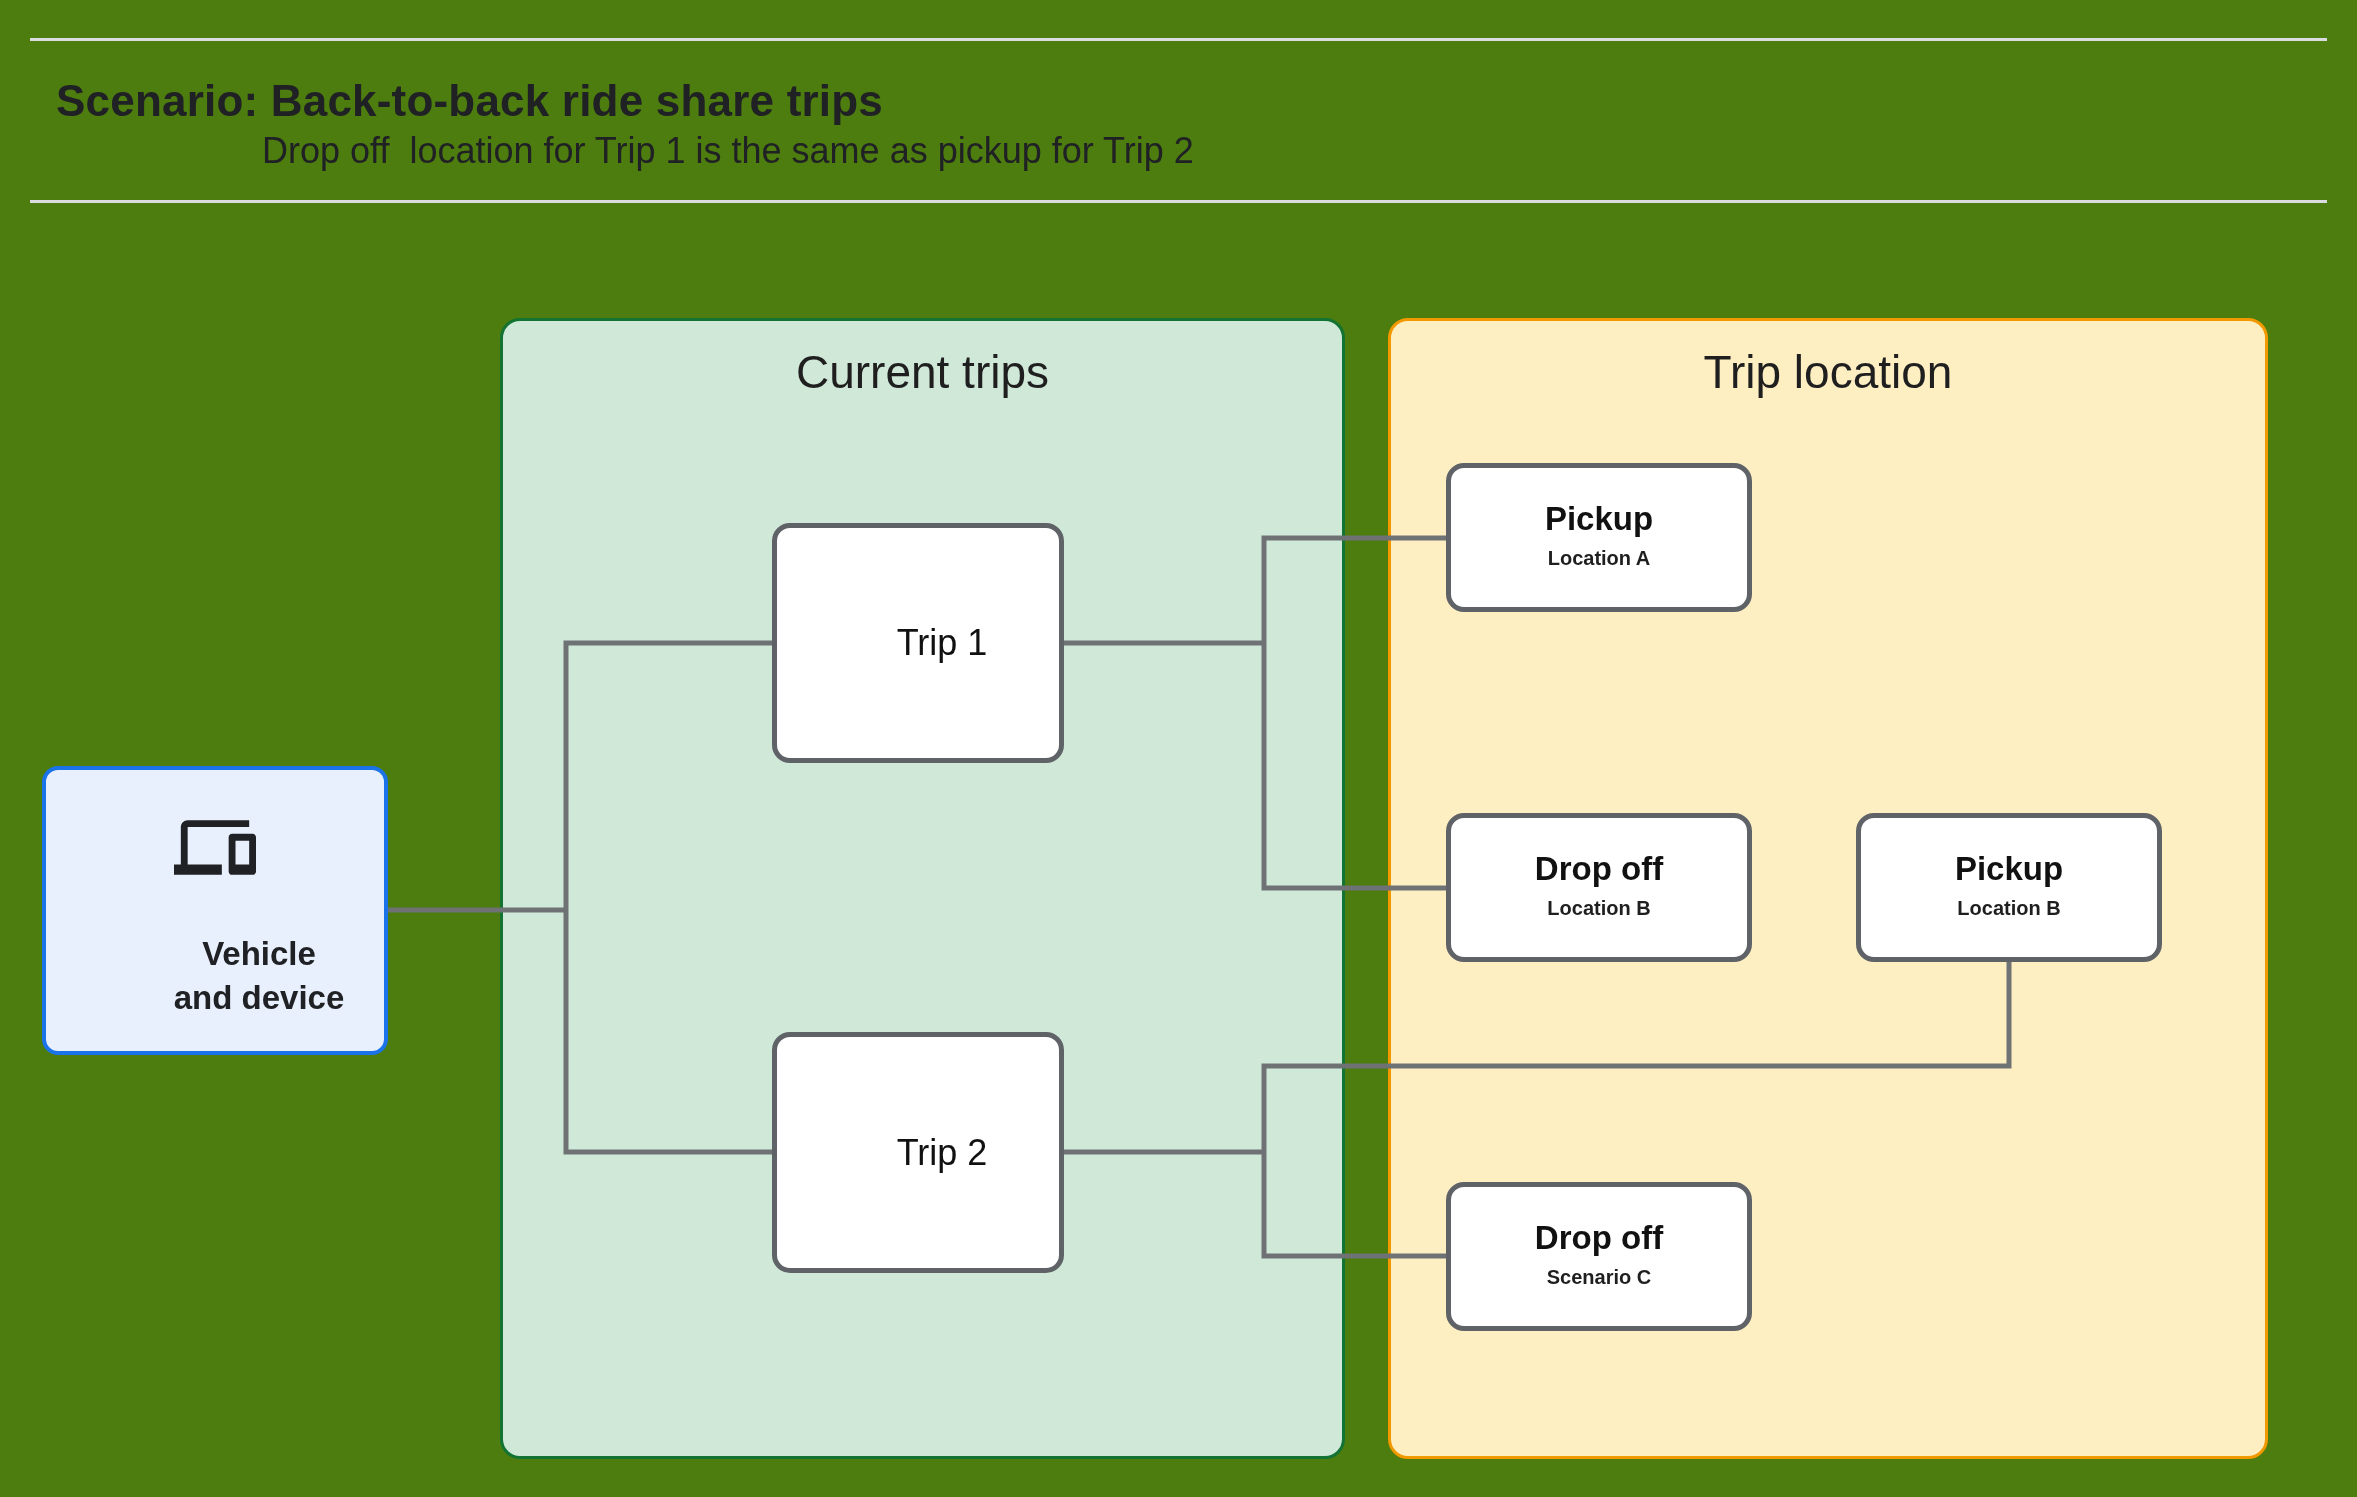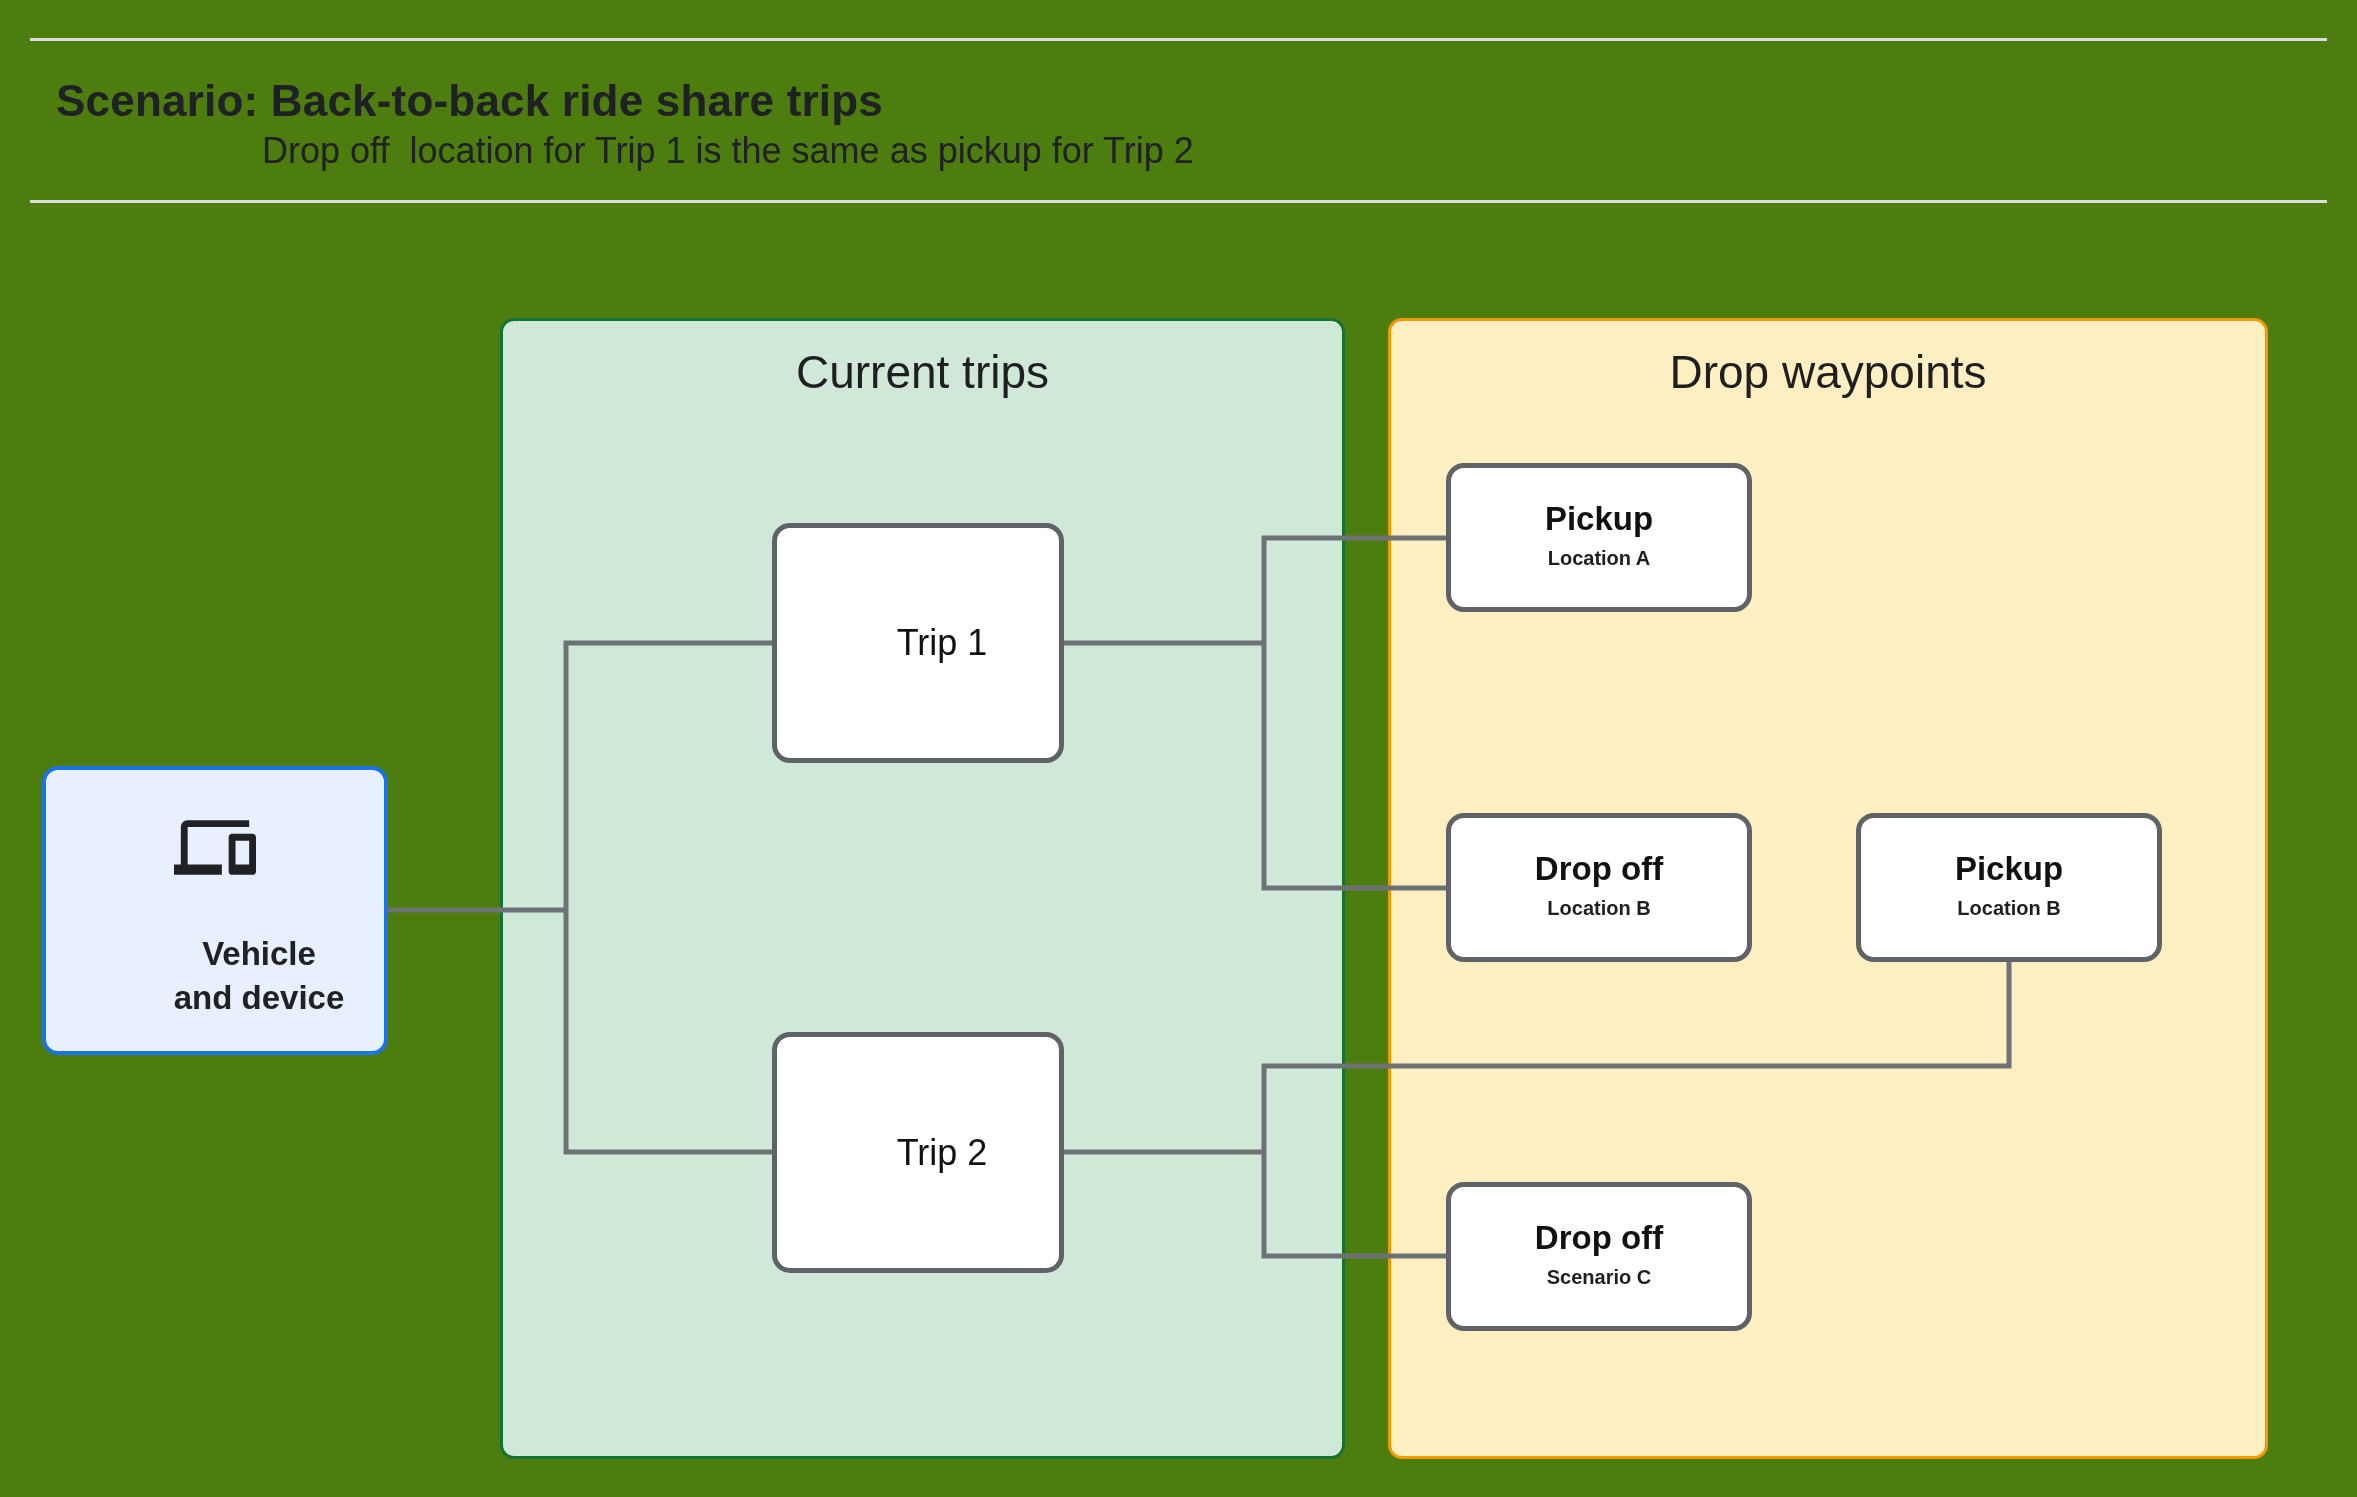--- a/index.html
+++ b/index.html
@@ -38,21 +38,21 @@
     top: 130px;
     font-size: 36px;
     font-weight: normal;
     white-space: pre-wrap;
     text-align: right;
   }
   .panel {
     position: absolute;
     top: 318px;
     height: 1141px;
-    border-radius: 14px;
+    border-radius: 20px;
     box-sizing: border-box;
     border: 3px solid transparent;
   }
   .panel.green {
     left: 500px;
     width: 845px;
     background: #cfe8d8;
     border-color: #137333;
   }
   .panel.orange {
@@ -160,21 +160,21 @@
 
   <div class="divider" style="top:38px"></div>
   <div class="page-title">Scenario: Back-to-back ride share trips</div>
   <div class="page-subtitle">Drop off  location for Trip 1 is the same as pickup for Trip 2</div>
   <div class="divider" style="top:200px"></div>
 
   <div class="panel green">
     <div class="panel-title">Current trips</div>
   </div>
   <div class="panel orange">
-    <div class="panel-title">Drop waypoints</div>
+    <div class="panel-title">Trip location</div>
   </div>
 
   <svg class="connectors" viewBox="0 0 2357 1497" xmlns="http://www.w3.org/2000/svg" fill="none" stroke="#6e7275" stroke-width="5">
     <path d="M388 910 H566"></path>
     <path d="M772 643 H566 V1152 H772"></path>
     <path d="M1064 643 H1264"></path>
     <path d="M1446 538 H1264 V888 H1446"></path>
     <path d="M1064 1152 H1264"></path>
     <path d="M1446 1256 H1264 V1066 H2009 V960"></path>
   </svg>

